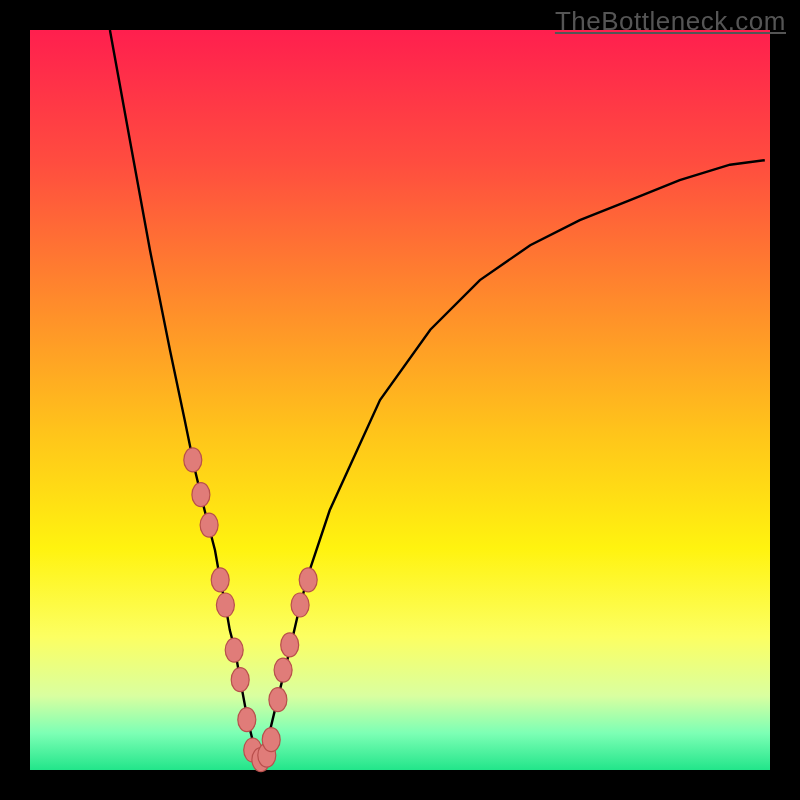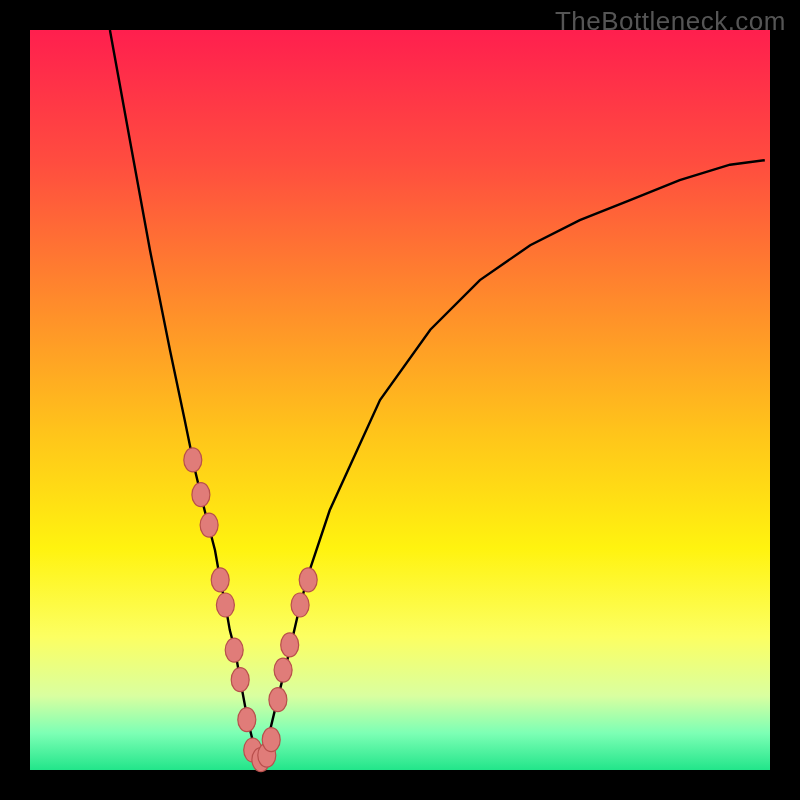--- a/index.html
+++ b/index.html
@@ -19,20 +19,21 @@
   }
   .watermark {
     position: absolute;
     top: 6px;
     right: 14px;
     color: #555;
     font-size: 26px;
     font-weight: 400;
     letter-spacing: 0.5px;
     z-index: 10;
+    text-decoration: underline;
   }
   .plot {
     position: absolute;
     left: 30px;
     top: 30px;
     width: 740px;
     height: 740px;
     background: linear-gradient(
       to bottom,
       #ff1f4e 0%,

